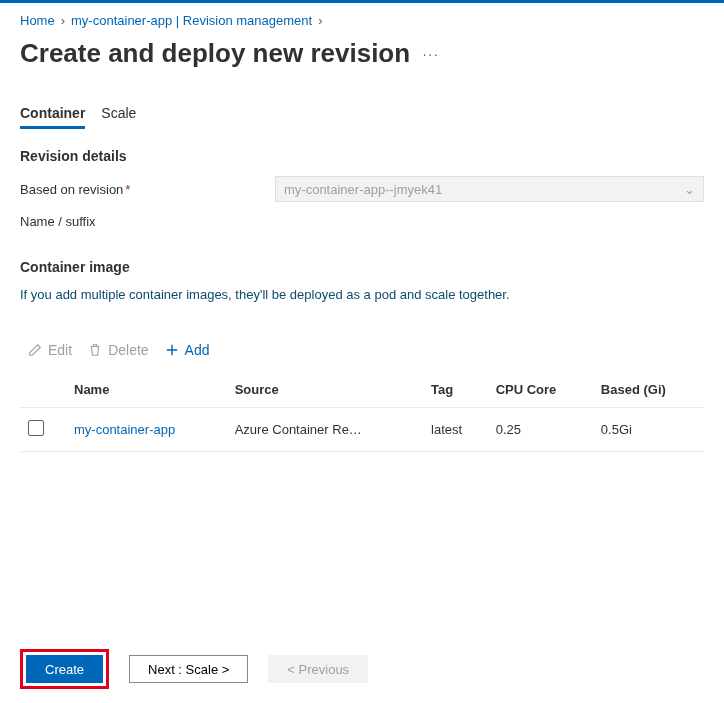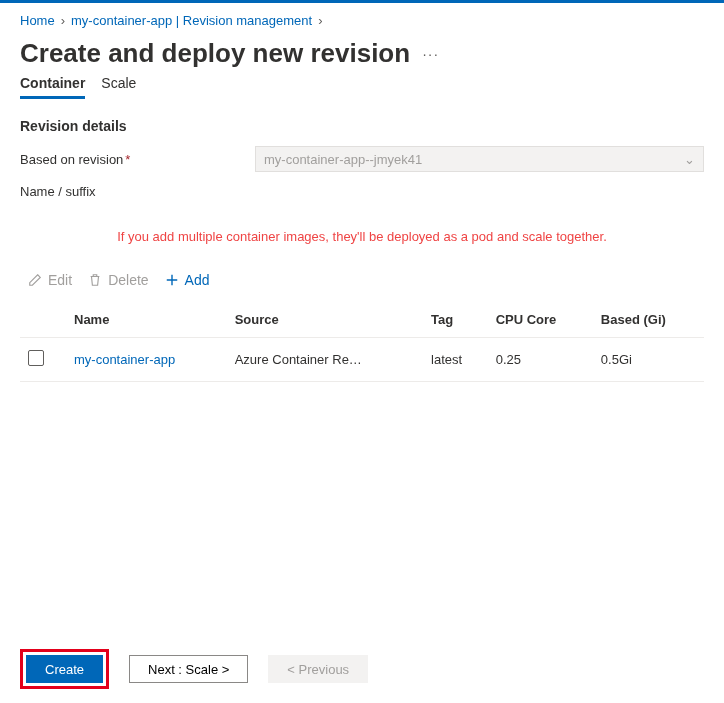--- a/index.html
+++ b/index.html
@@ -19,31 +19,31 @@
   .breadcrumb {
     display: flex;
     align-items: center;
     gap: 6px;
     font-size: 13px;
     margin-bottom: 10px;
   }
   .breadcrumb a { color: #0067b8; text-decoration: none; cursor: pointer; }
   .breadcrumb .sep { color: #605e5c; }
   
-  .page-title-row { display:flex; align-items:center; gap:12px; }
+  .page-title-row { display:flex; align-items:center; gap:12px; margin-bottom: 30px;}
   .page-title { font-size: 26px; font-weight: 600; }
   .dots { color:#605e5c; font-size:14px; letter-spacing:1px; cursor:pointer;}
   
   .tabs { display: flex; gap: 16px; border-bottom: 1px solid transparent; margin-bottom: 18px;}
   .tab { padding: 6px 0 8px 0; font-size: 14px; color: #323130; cursor:pointer; position:relative; }
   .tab.active { font-weight: 600; }
   .tab.active::after { content:""; position:absolute; left:0; right:0; bottom:0; height:3px; background:#0067b8; }
   
   .section-h { font-weight: 600; font-size: 14px; margin-bottom: 12px; }
-  .form-row { display: flex; align-items: center; margin-bottom: 12px; }
+  .form-row { display: flex; align-items: center; margin-bottom: 12px; gap: 20px; }
   .form-label { width: 235px; font-size: 13px; color: #323130; }
   .req { color: #a4262c; margin-left: 2px;}
   
   .select-disabled {
     flex: 1;
     background: #f3f2f1;
     border: 1px solid #e1dfdd;
     height: 26px;
     display: flex; align-items:center; justify-content: space-between;
     padding: 0 8px;
@@ -57,21 +57,21 @@
     width: 100%;
     height: 28px;
     border: 2px solid #0067b8;
     outline: none;
     padding: 0 8px;
     font-size: 13px;
     color: #323130;
     font-family: inherit;
   }
   
-  .subtext { color: #ef4444; font-size: 13px; margin-bottom: 24px; text-align: center; }
+  .subtext { color: #0c4a6e; font-size: 13px; margin-bottom: 36px; }
   .toolbar { display:flex; align-items:center; gap: 16px; padding: 4px 8px; margin-bottom: 10px;}
   .tool-btn { display:flex; align-items:center; gap:6px; color:#a19f9d; font-size:14px; cursor:default;justify-content:flex-end;}
   .tool-btn.enabled { color:#0067b8; cursor:pointer;}
   .tool-icon { width:14px; height:14px; display:inline-block; }
   
   .tbl { width: 100%; border-collapse: collapse; }
   .tbl th { text-align:left; font-weight:600; font-size:13px; padding: 10px 8px; border-bottom:1px solid #edebe9;}
   .tbl td { padding: 12px 8px; font-size:13px; border-bottom:1px solid #edebe9;}
   .tbl td.link { color:#0067b8; cursor:pointer;}
   .chk { width:16px; height:16px; border:1px solid #605e5c; border-radius:2px; cursor:pointer; display:inline-block;}
@@ -122,20 +122,21 @@
       <span class="chev">⌄</span>
     </div>
   </div>
 
   <div class="form-row">
     <div class="form-label">Name / suffix</div>
   </div>
 
   <div style="height:18px"></div>
 
+  <div class="section-h">Container image</div>
   <div class="subtext">If you add multiple container images, they'll be deployed as a pod and scale together.</div>
 
   <div class="toolbar">
     <div class="tool-btn">
       <svg class="tool-icon" viewBox="0 0 16 16" fill="none" stroke="#a19f9d" stroke-width="1.3">
           <path d="M11 2l3 3L5 14H2v-3L11 2z"></path>
         </svg>
       <span>Edit</span>
     </div>
     <div class="tool-btn">

